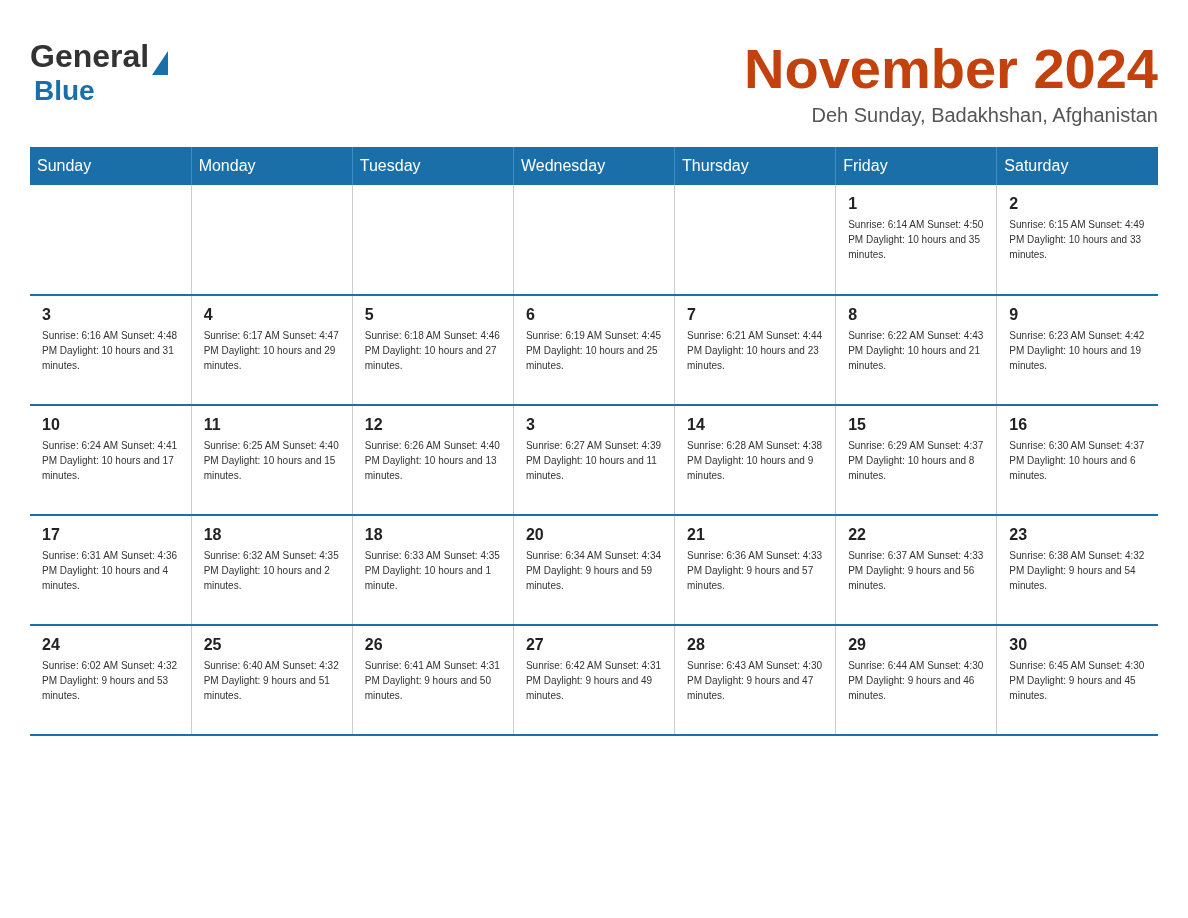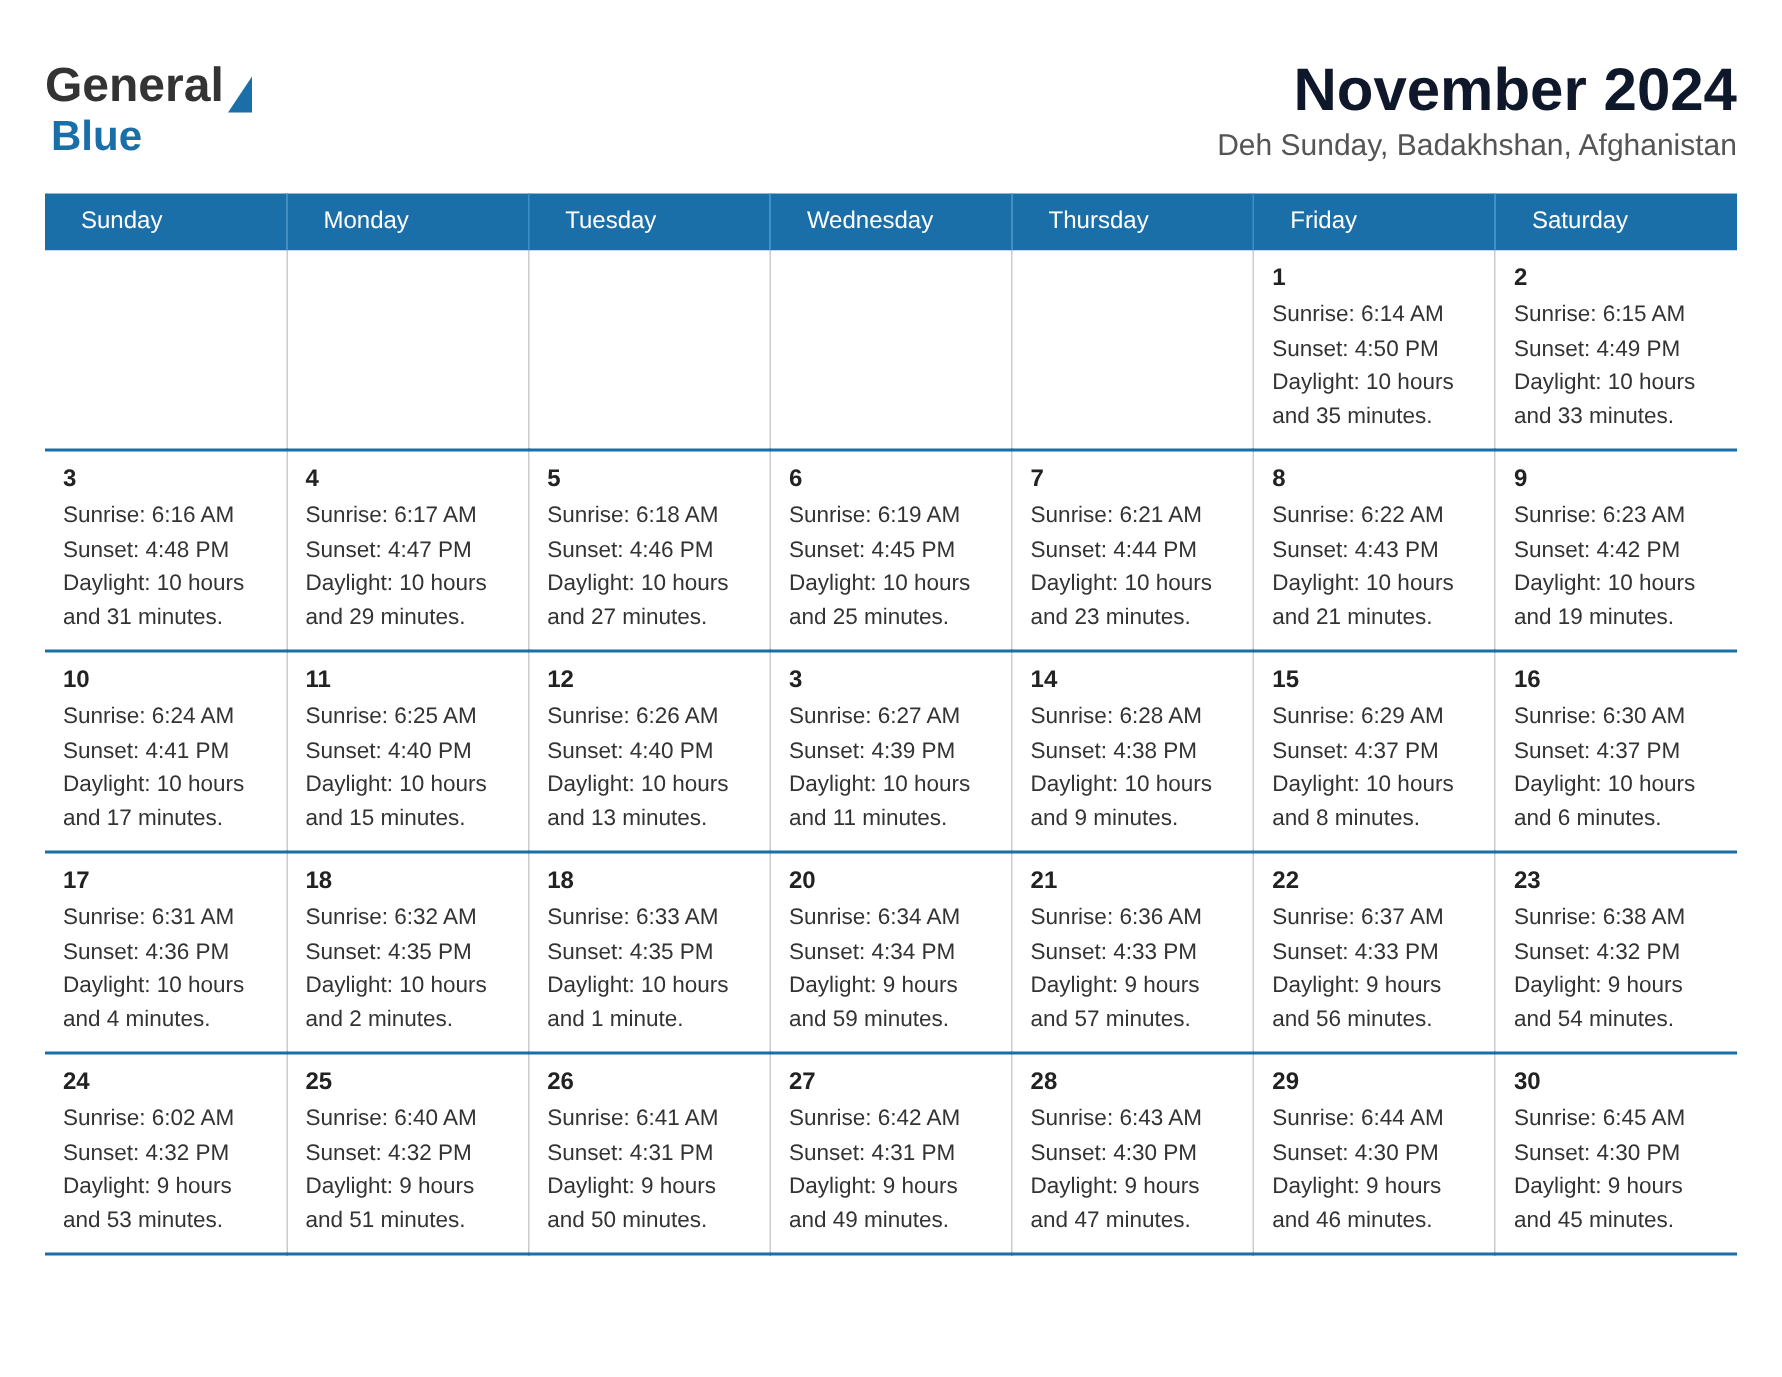--- a/index.html
+++ b/index.html
@@ -18,42 +18,42 @@
     }
     .logo {
       display: flex;
       flex-direction: column;
       align-items: flex-start;
     }
     .title-section {
       text-align: right;
     }
     .month-title {
-      font-size: 40px;
+      font-size: 56px;
       font-weight: bold;
-      color: #0f172a;
+      color: #c2410c;
       line-height: 1.1;
     }
     .location-subtitle {
       font-size: 20px;
       color: #555;
       margin-top: 4px;
     }
     .calendar-table {
       width: 100%;
       border-collapse: collapse;
       table-layout: fixed;
     }
     .calendar-table thead tr {
       background-color: #1a6fa8;
     }
     .calendar-table thead th {
       color: #fff;
       text-align: left;
-      padding: 10px 24px;
+      padding: 10px 7px;
       font-size: 16px;
       font-weight: normal;
       border-right: 1px solid #3a8fc8;
     }
     .calendar-table thead th:last-child {
       border-right: none;
     }
     .calendar-table tbody tr {
       border-bottom: 2px solid #1a6fa8;
     }
@@ -69,21 +69,21 @@
       border-right: none;
     }
     .day-number {
       font-size: 16px;
       font-weight: bold;
       color: #222;
       display: block;
       margin-bottom: 4px;
     }
     .day-info {
-      font-size: 15px;
+      font-size: 10px;
       color: #333;
       line-height: 1.5;
     }
     .empty-cell {
       background: #fff;
     }
   </style>
 </head>
 <body>
 

